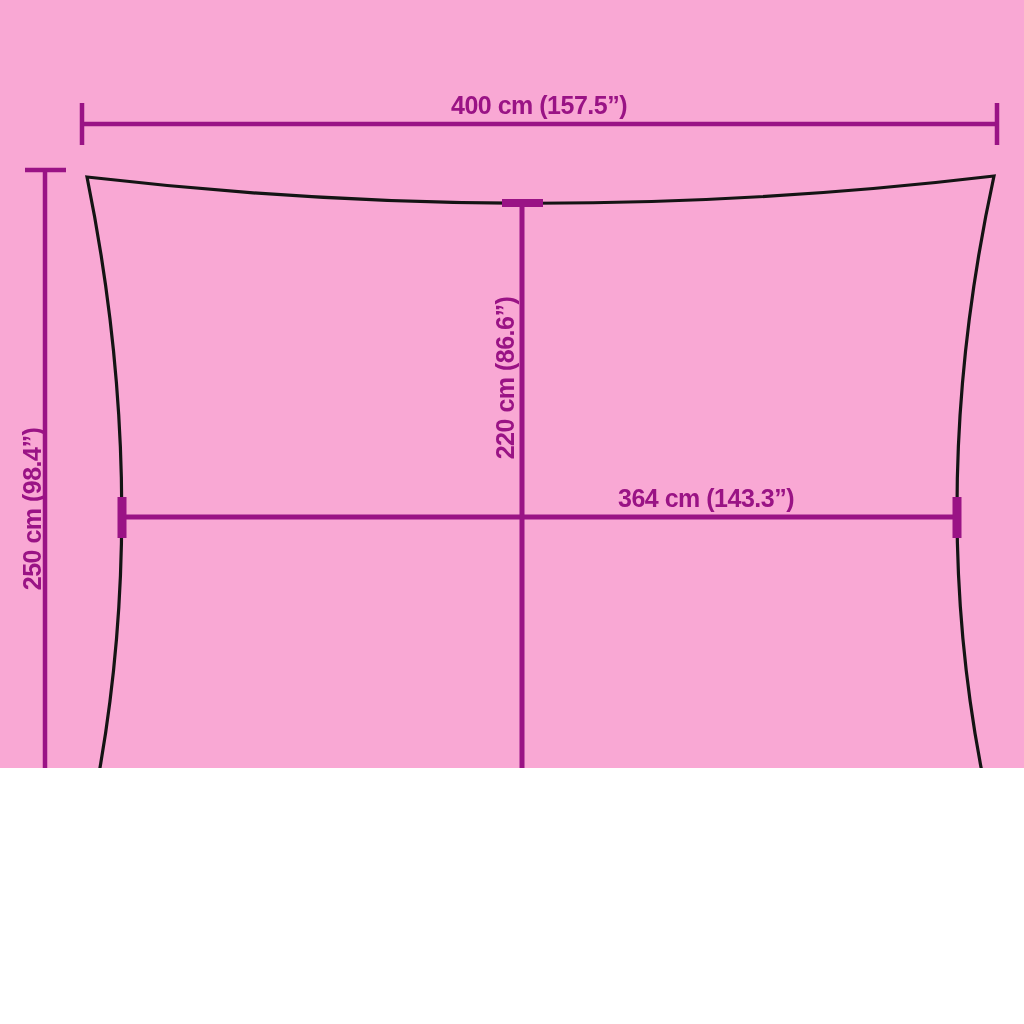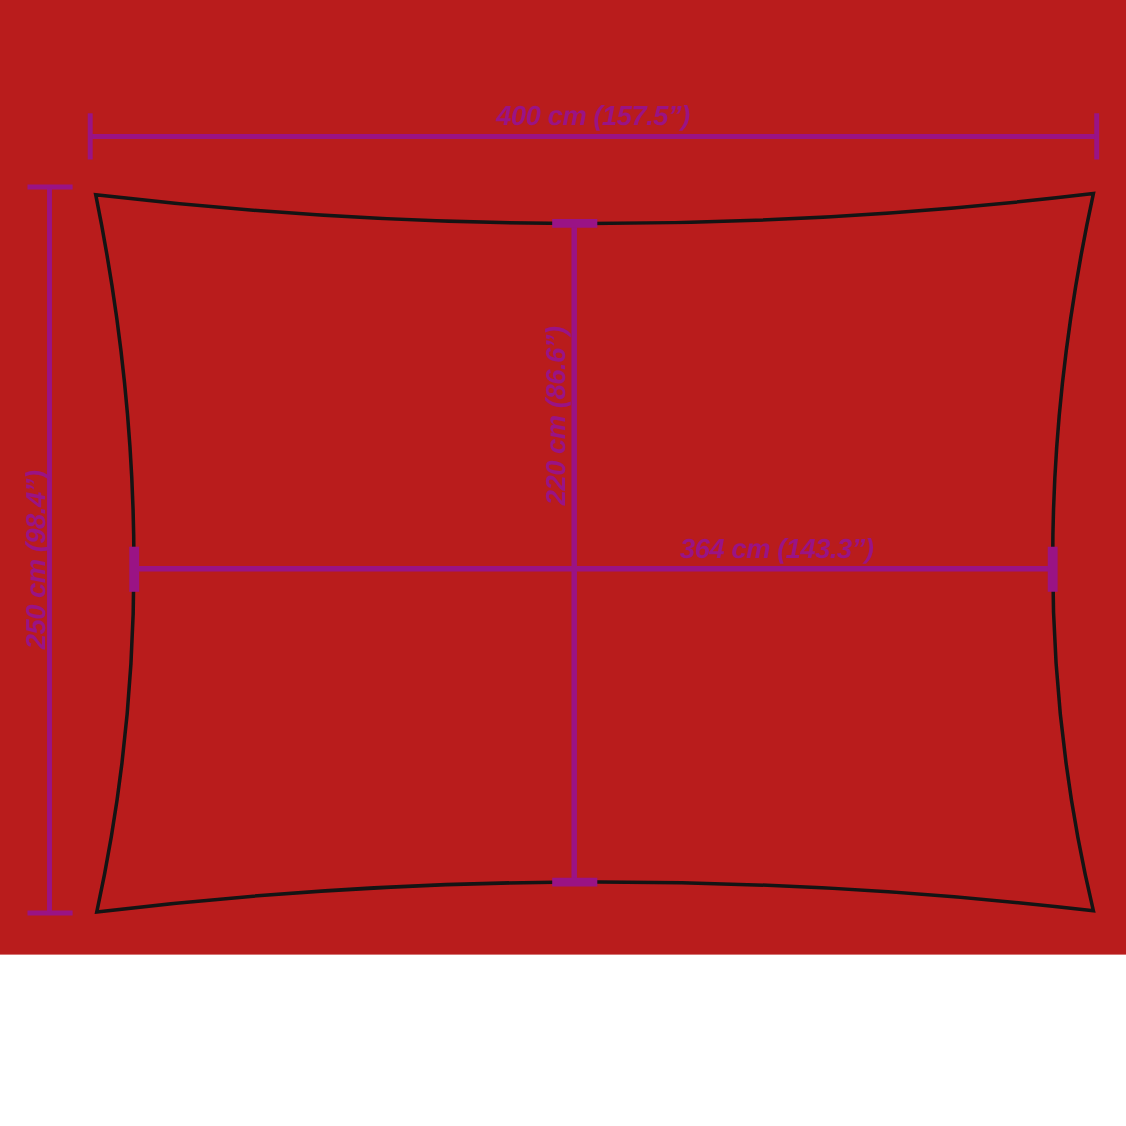--- a/index.html
+++ b/index.html
@@ -3,25 +3,24 @@
 <meta charset="utf-8">
 <style>
   html, body {
     margin: 0;
     padding: 0;
     background: #ffffff;
   }
   .canvas {
     position: relative;
     width: 1024px;
-    height: 868px;
-    background: #b91c1c;
+    height: 768px;
+    background: #f9a8d4;
     overflow: hidden;
     font-family: "Liberation Sans", sans-serif;
-    font-style: italic;
   }
   .diagram-svg {
     position: absolute;
     left: 0;
     top: 0;
   }
   .dim-label {
     font-family: "Liberation Sans", "DejaVu Sans", sans-serif;
     font-weight: bold;
     font-size: 25px;

